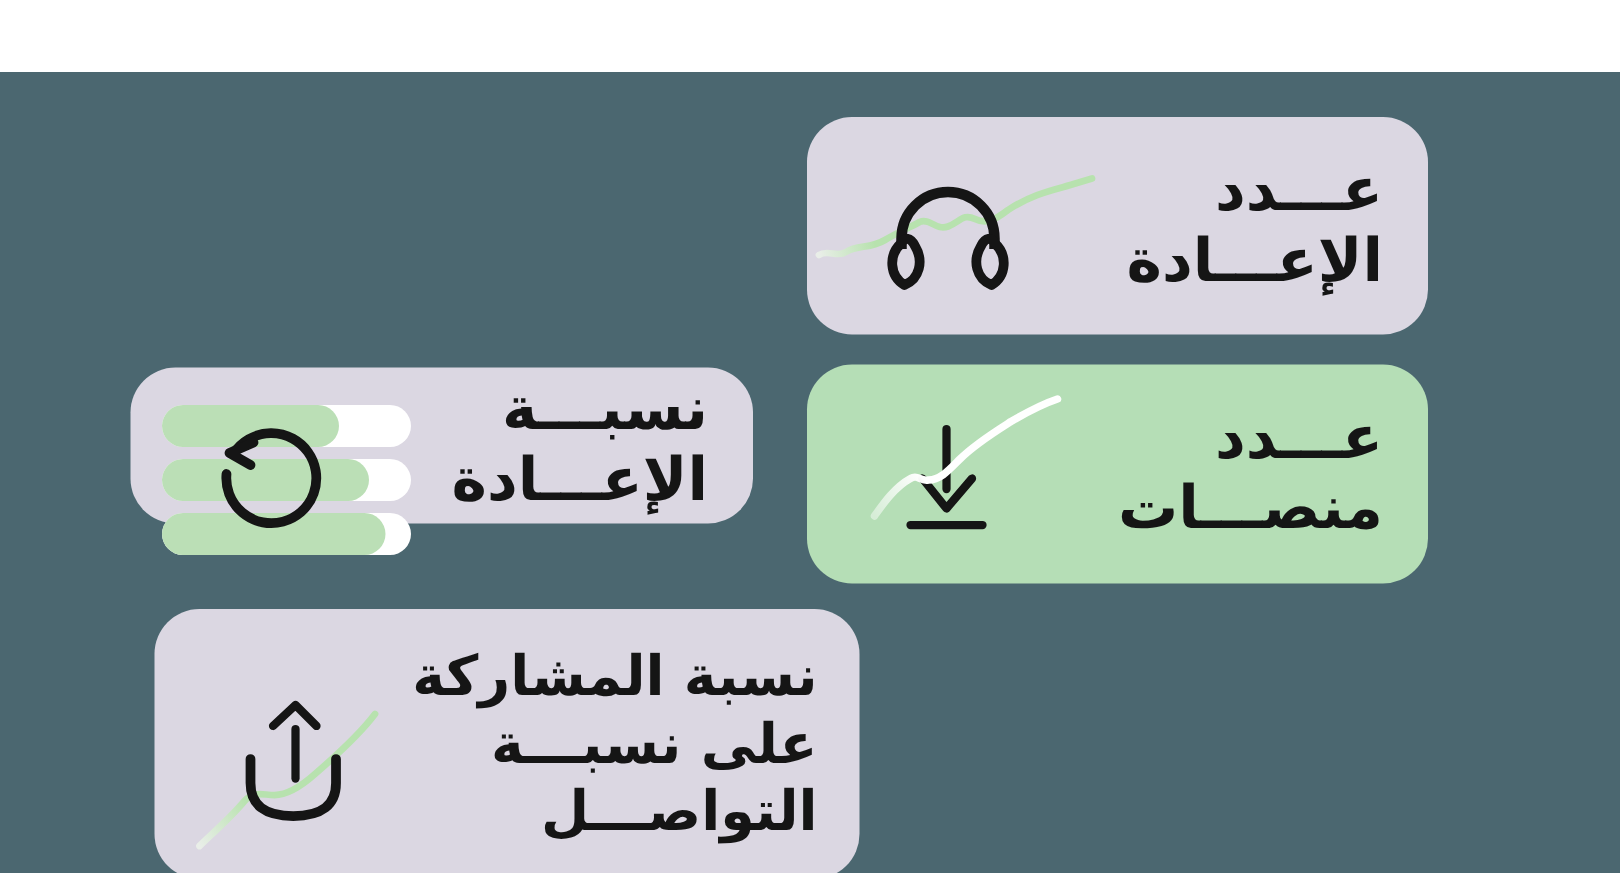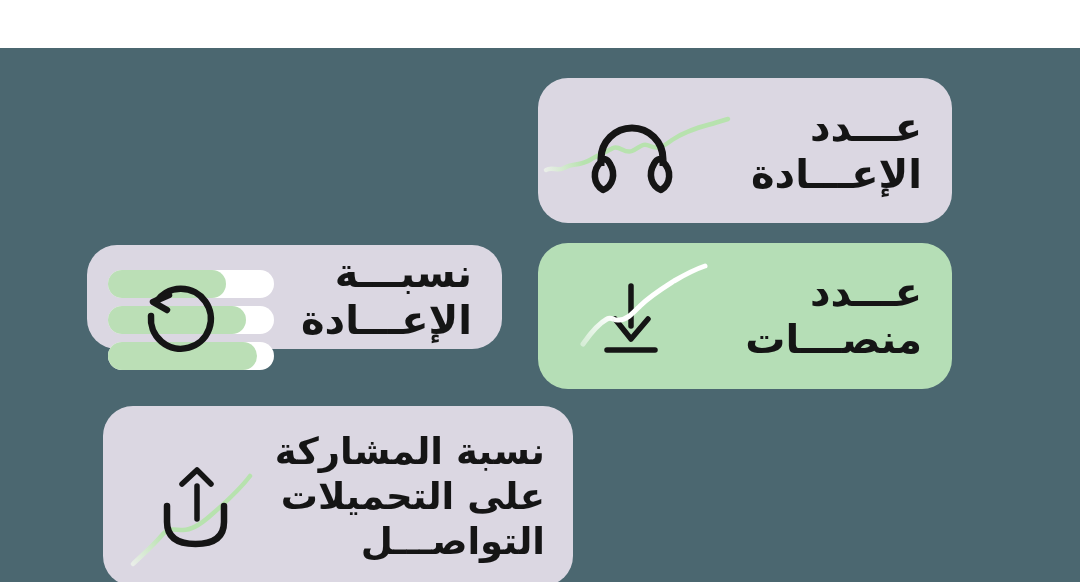--- a/index.html
+++ b/index.html
@@ -144,18 +144,18 @@
       <path d="M 30 158 C 38 150, 50 140, 60 128 C 66 121, 72 124, 80 124
                C 88 124, 98 118, 107 110 C 122 97, 138 82, 147 70" fill="none" stroke="url(#gLine4)" stroke-width="4.5" stroke-linecap="round"></path>
       <g fill="none" stroke="#151515" stroke-linecap="round" stroke-linejoin="round">
         <path d="M 79 78 L 94 64 L 108 78" stroke-width="5.5"></path>
         <path d="M 94 80 L 94 113" stroke-width="5.5"></path>
         <path d="M 64 100 L 64 116 Q 64 138 92.5 138 Q 121 138 121 116 L 121 100" stroke-width="6.5"></path>
       </g>
     </svg>
     <div class="label label-md">
       <div>نسبة المشاركة</div>
-      <div>على التحميلات</div>
+      <div>على نسبـــة</div>
       <div>التواصـــل</div>
     </div>
   </section>
 
 </div>
 
 </body></html>

